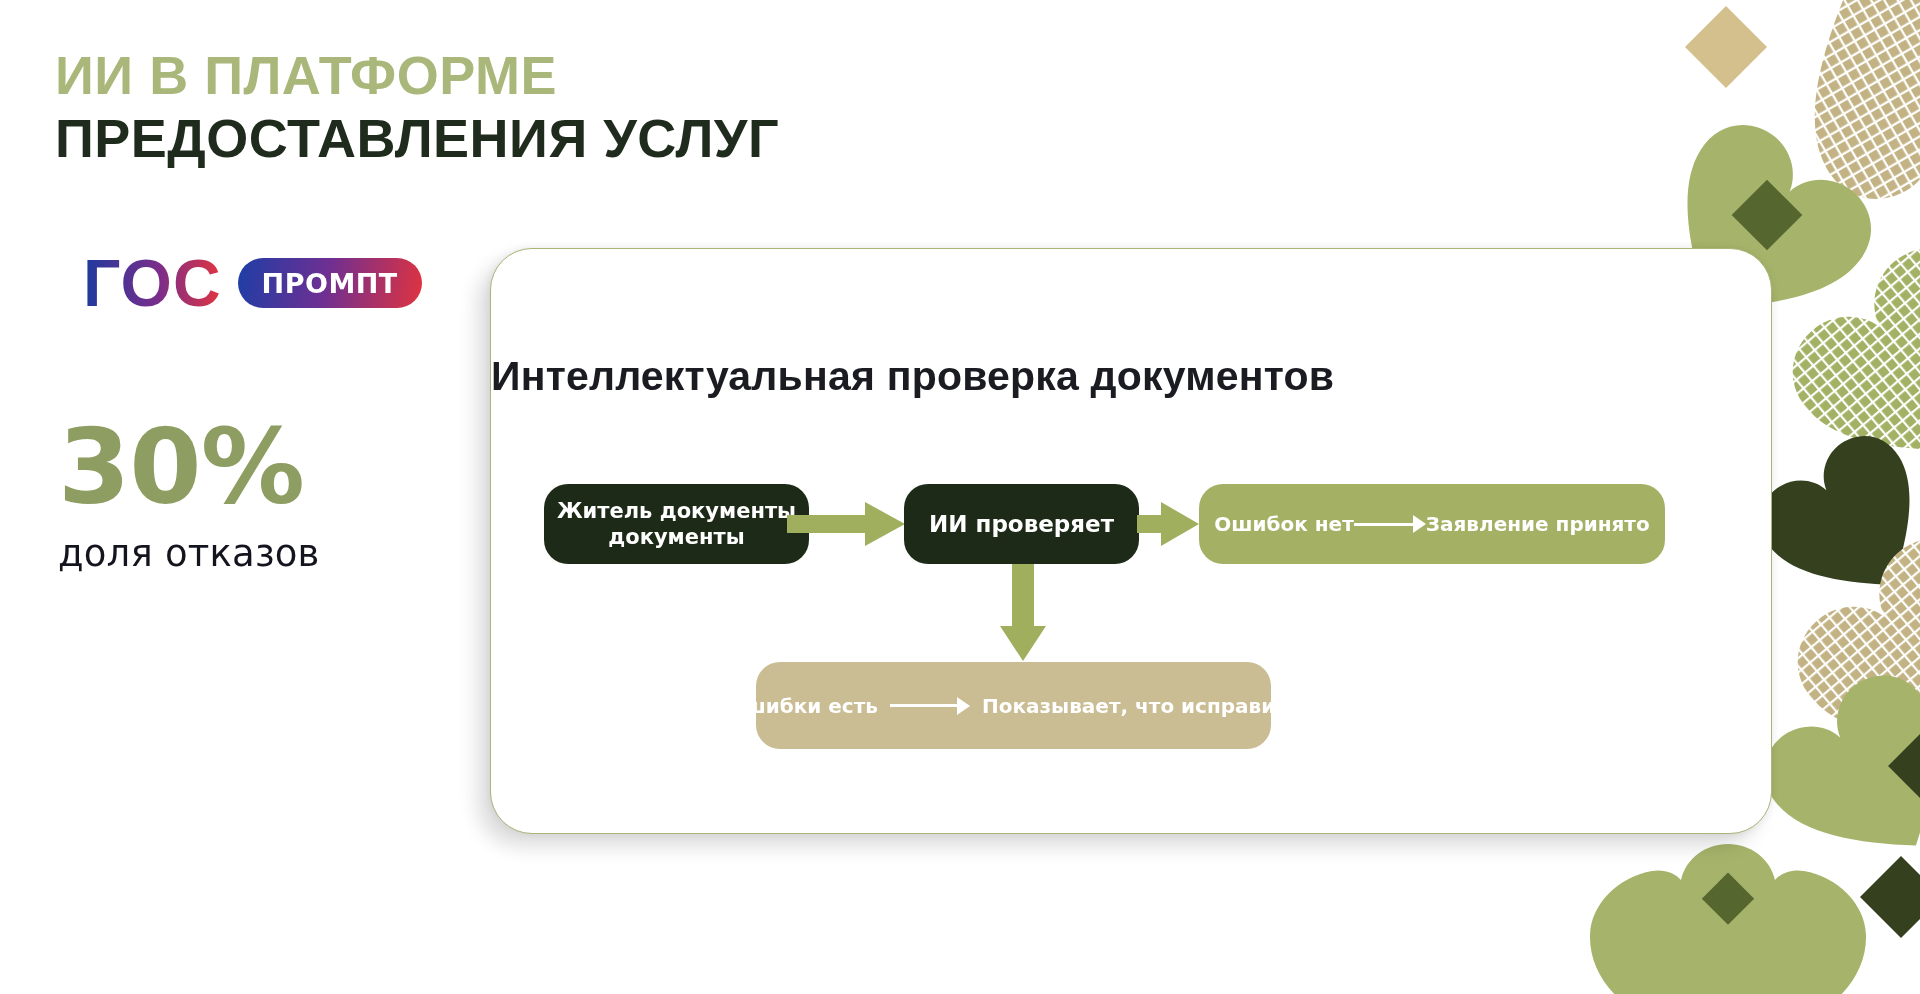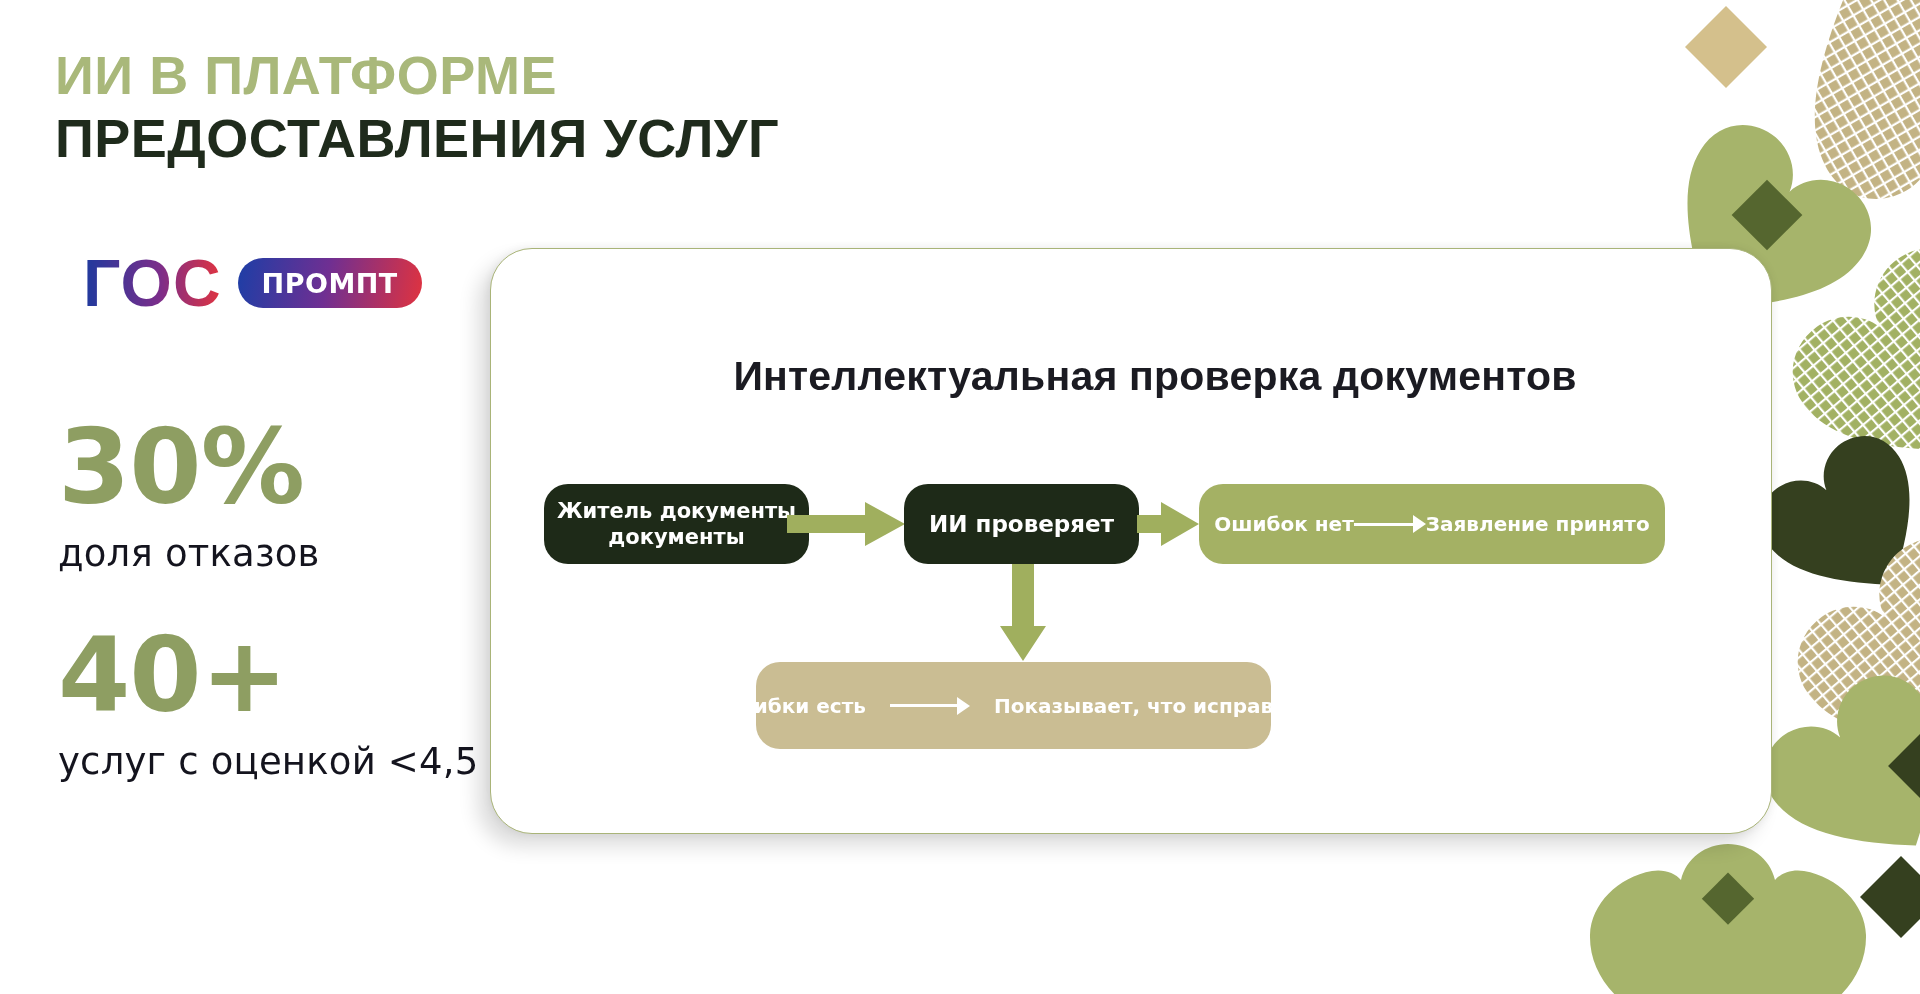--- a/index.html
+++ b/index.html
@@ -30,34 +30,34 @@
   .stat .stat-value{font-size:104px;font-weight:700;line-height:1.05;color:#8e9e62;letter-spacing:-1px;}
   .stat .stat-label{font-size:37px;color:#14141e;margin-top:10px;letter-spacing:.2px;}
   
   .panel{
     position:absolute;left:490px;top:248px;width:1280px;height:584px;
     background:#fff;border:1.5px solid #a9b478;border-radius:42px;
     box-shadow:0 0 10px rgba(0,0,0,.07), -12px 12px 20px rgba(0,0,0,.14);
     z-index:5;
   }
   .panel-title{
-    margin:0;padding-top:104px;text-align:center;
-    font-size:41px;font-weight:700;color:#1b1b22;letter-spacing:.2px;padding-left:48px;
+    margin:0;padding-top:104px;
+    font-size:41px;font-weight:700;color:#1b1b22;letter-spacing:.2px;
   }
   .fbox{
     position:absolute;display:flex;align-items:center;justify-content:center;
     border-radius:24px;color:#fff;font-family:"DejaVu Sans",sans-serif;font-weight:700;text-align:center;
   }
   .fbox.dark{background:#1e2a18;}
   .fbox.olive{background:#a4b164;}
   .fbox.tan{background:#cabd93;}
   .box-upload{left:53px;top:235px;width:245px;height:80px;font-size:21px;line-height:26px;padding:0 10px;}
   .box-check{left:413px;top:235px;width:235px;height:80px;font-size:23px;}
   .box-ok{left:708px;top:235px;width:466px;height:80px;font-size:20px;white-space:nowrap;}
-  .box-err{left:265px;top:413px;width:515px;height:87px;font-size:20px;gap:24px;white-space:nowrap;}
+  .box-err{left:265px;top:413px;width:515px;height:87px;font-size:20px;gap:12px;white-space:nowrap;}
   .garrow{position:absolute;}
   .arrow-a{left:296px;top:253px;}
   .arrow-b{left:646px;top:253px;}
   .arrow-d{left:509px;top:315px;}
   
   .warrow{position:relative;display:inline-block;height:18px;flex:none;}
   .warrow::before{content:"";position:absolute;left:0;top:7.5px;height:3px;right:11px;background:#fff;}
   .warrow::after{content:"";position:absolute;right:0;top:0;border-top:9px solid transparent;border-bottom:9px solid transparent;border-left:13px solid #fff;}
   .w72{width:72px;} .w80{width:80px;}
   
@@ -80,24 +80,20 @@
   </h1>
 
   <div class="logo">
     <span class="logo-text">ГОС</span>
     <span class="logo-badge">ПРОМПТ</span>
   </div>
 
   <div class="stat stat-1">
     <div class="stat-value">30%</div>
     <div class="stat-label">доля отказов</div>
-  </div>
-  <div class="stat stat-2">
-    <div class="stat-value">40+</div>
-    <div class="stat-label">услуг с оценкой &lt;4,5</div>
   </div>
 
   <div class="diamond d-tan"></div>
 
   <svg class="deco" style="left:1775px;top:-55px;transform:rotate(150deg);" width="250" height="250" viewBox="0 0 100 100">
     <defs>
         <pattern id="chkTanA" width="4.6" height="4.6" patternUnits="userSpaceOnUse">
           <rect width="4.6" height="4.6" fill="#ffffff"></rect>
           <rect x="0.5" y="0.5" width="3.7" height="3.7" fill="#c3b384"></rect>
         </pattern>

